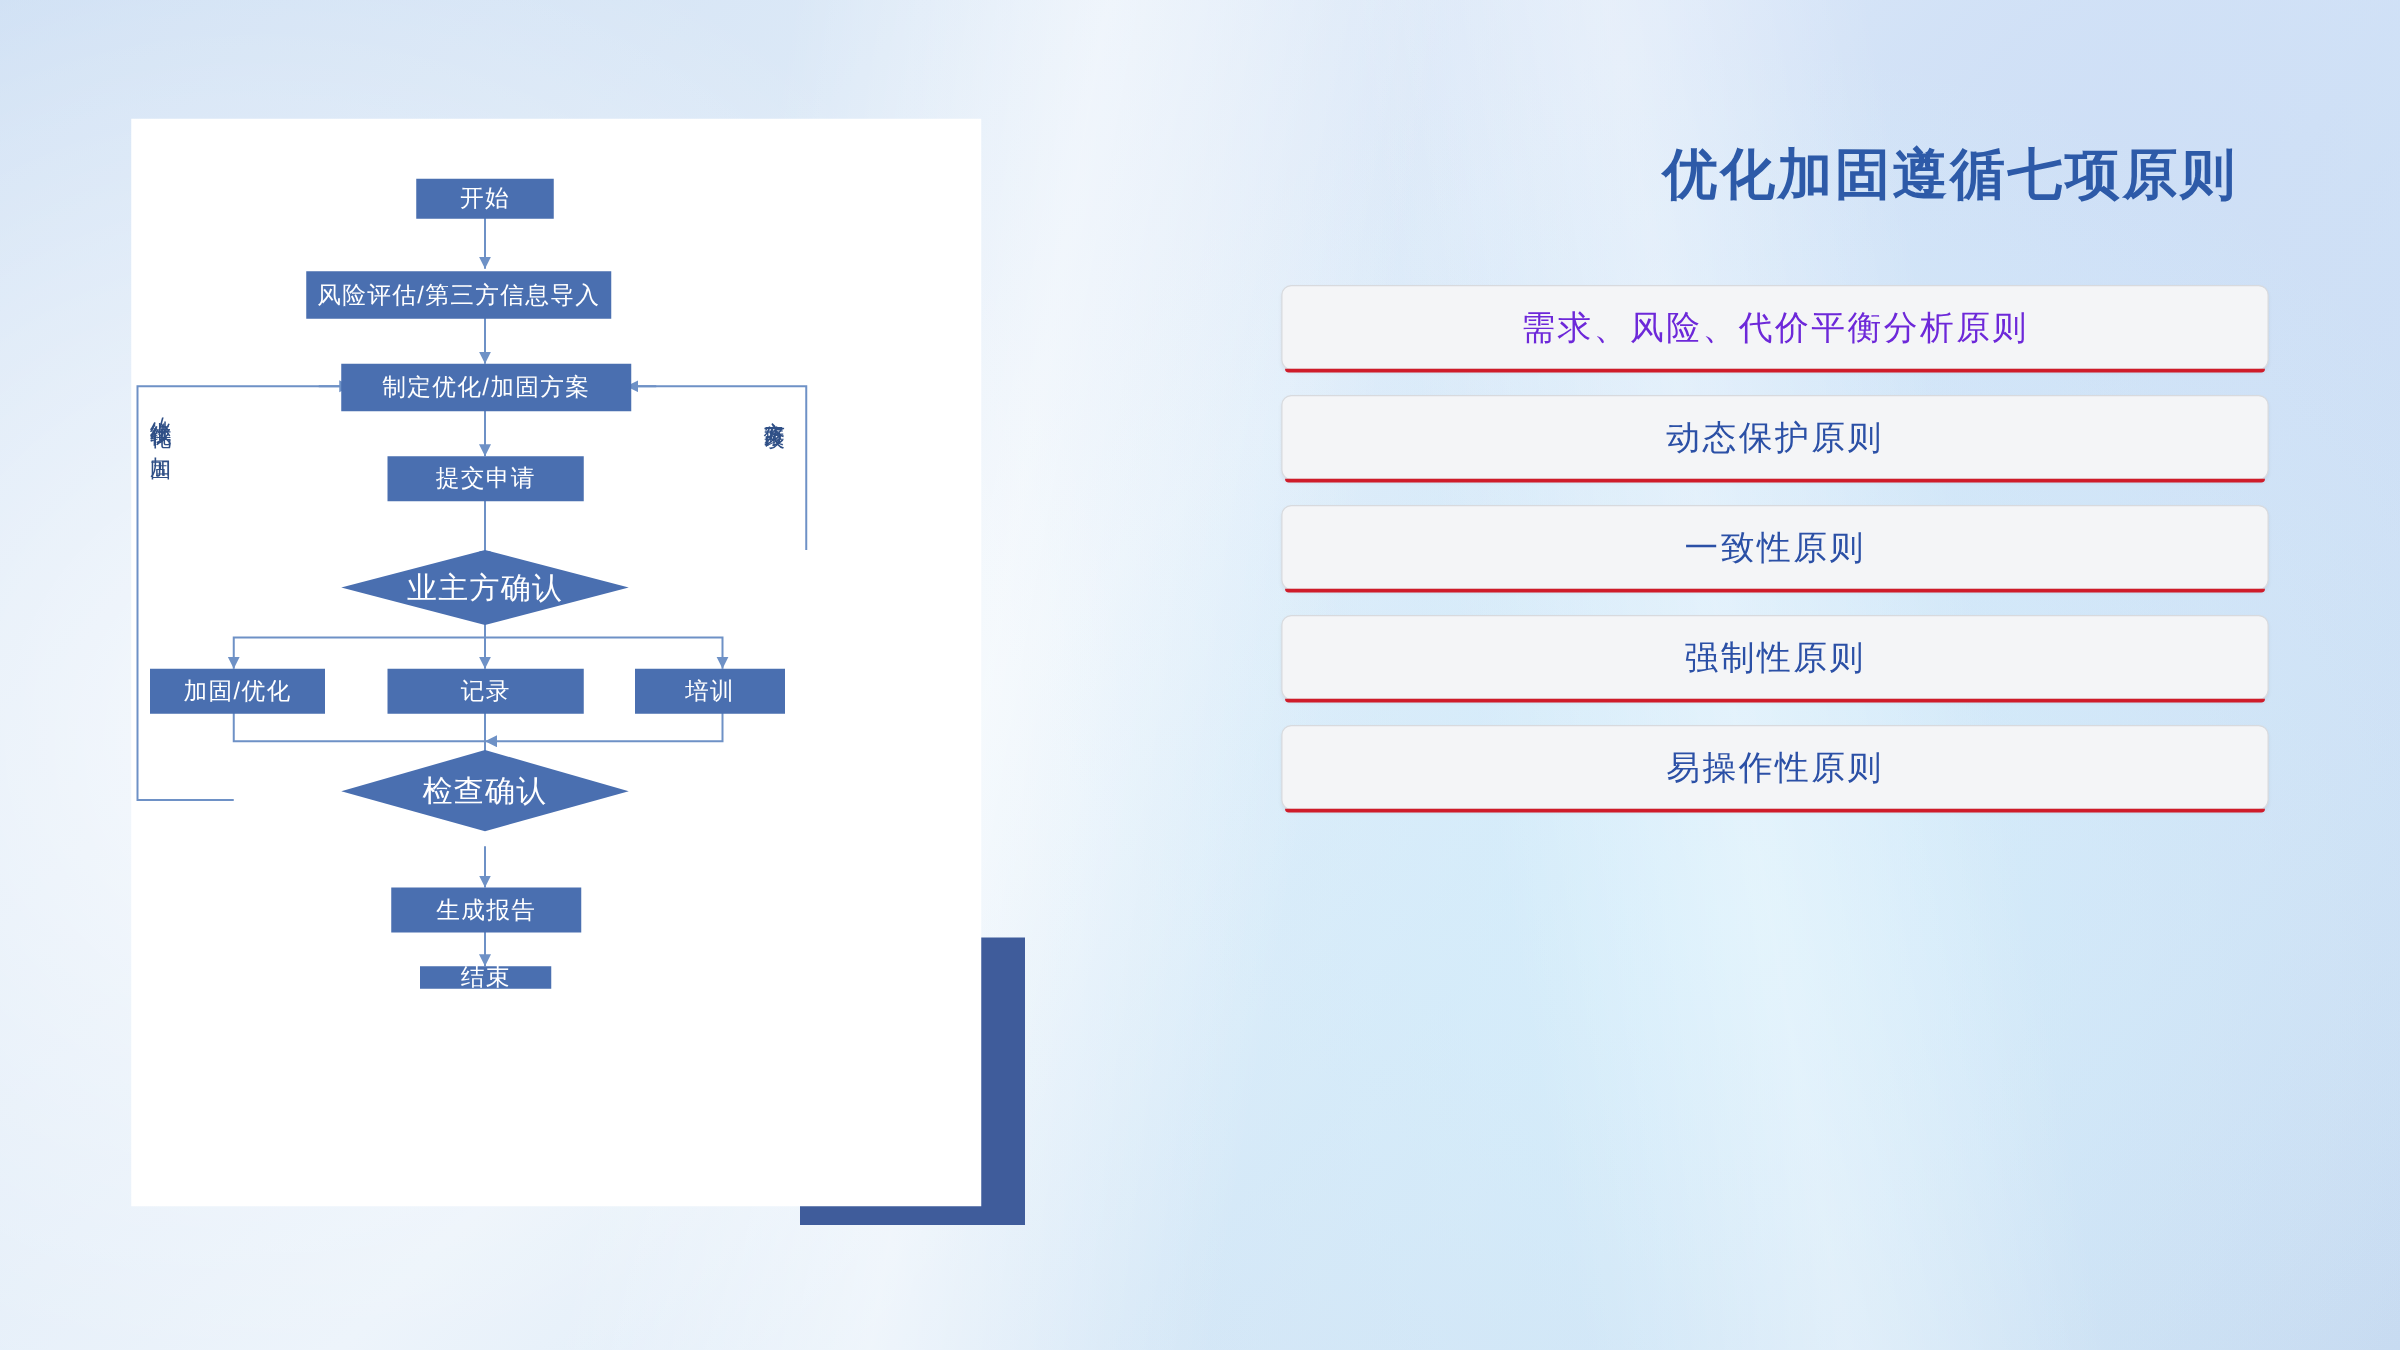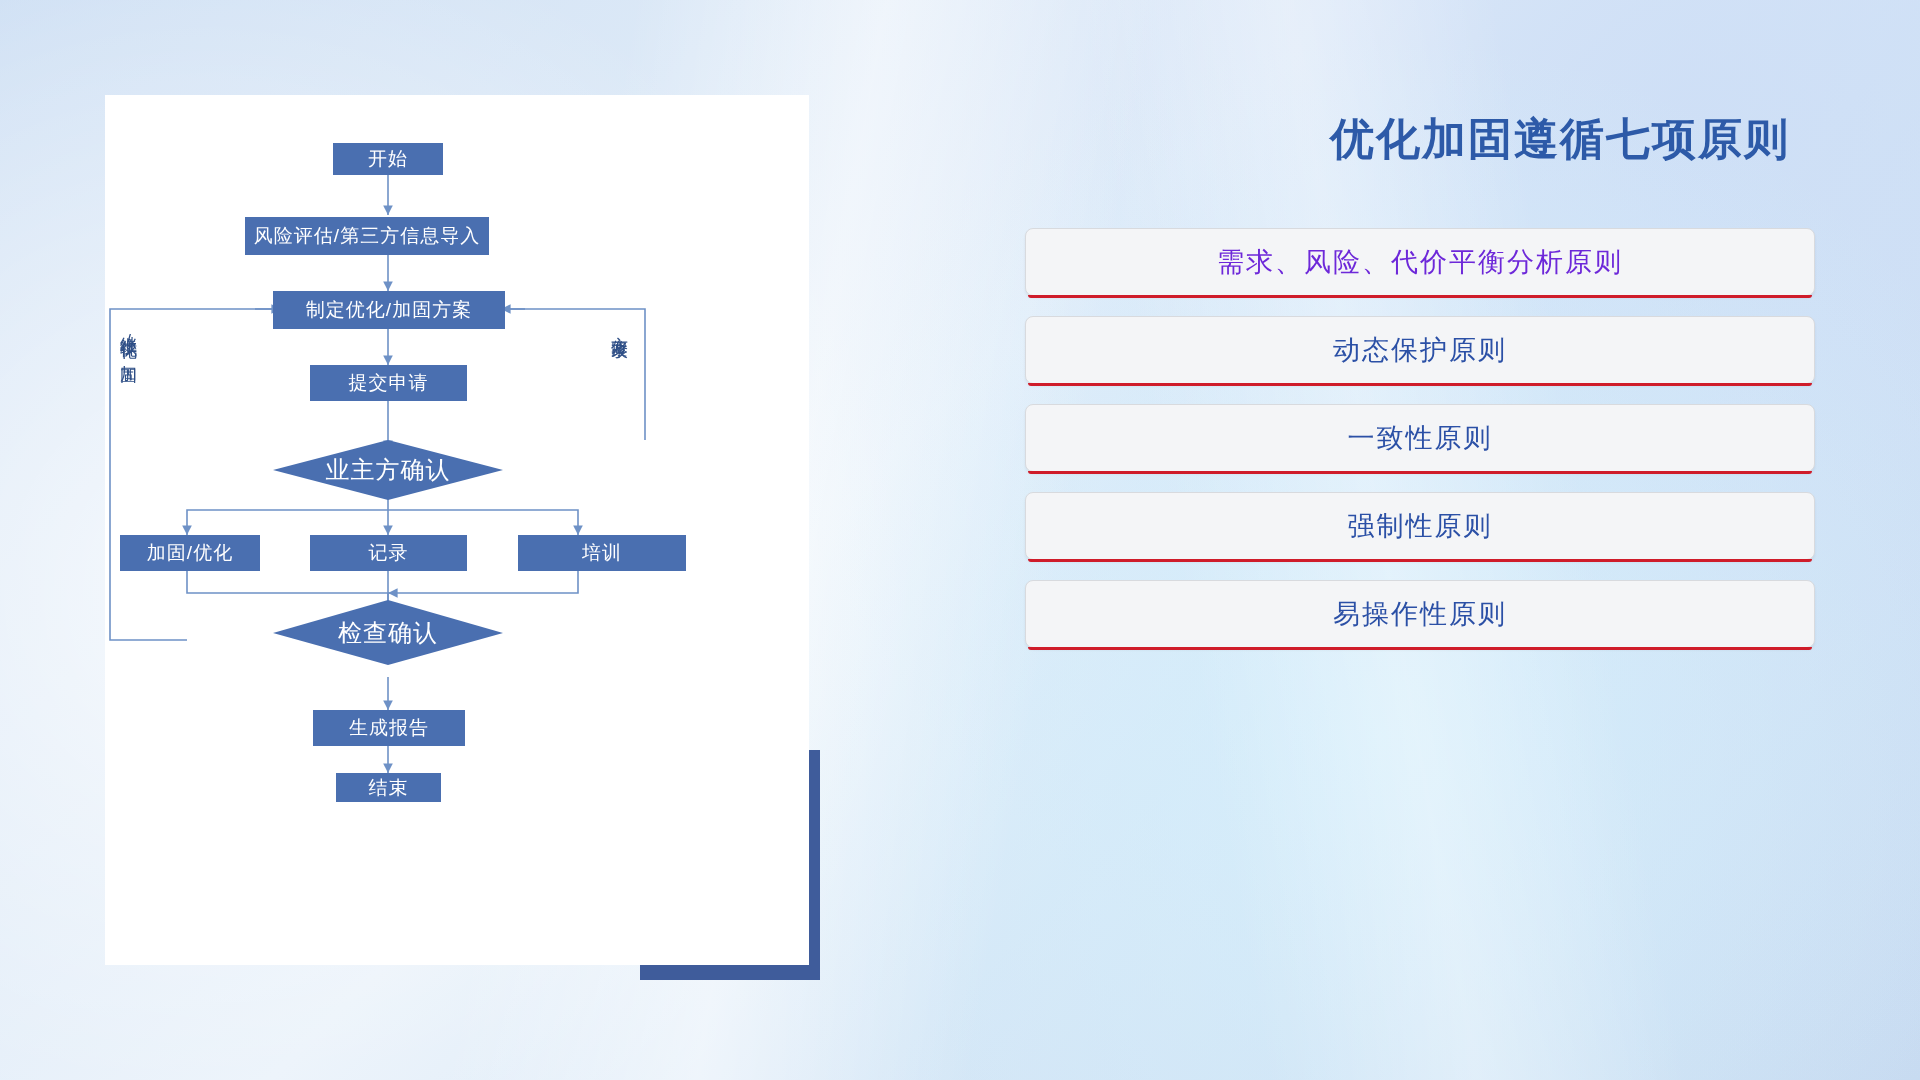--- a/index.html
+++ b/index.html
@@ -43,21 +43,20 @@
     background: #3f5c9b;
   }
 
   .flow-card {
     position: absolute;
     left: 105px;
     top: 95px;
     width: 680px;
     height: 870px;
     background: #ffffff;
-    padding-left: 24px;
   }
 
   .flow-svg {
     position: absolute;
     left: 0;
     top: 0;
   }
 
   .node {
     position: absolute;
@@ -216,31 +215,31 @@
     <div class="diamond-label" style="left:283px; top:375px;">业主方确认</div>
 
     <div class="node" style="left:15px; top:440px; width:140px; height:36px;">
       <span>加固/优化</span>
     </div>
 
     <div class="node" style="left:205px; top:440px; width:157px; height:36px;font-family:Liberation Serif, serif;">
       <span>记录</span>
     </div>
 
-    <div class="node" style="left:413px; top:440px; width:168px; height:36px;">
+    <div class="node" style="left:403px; top:440px; width:120px; height:36px;">
       <span>培训</span>
     </div>
 
     <div class="diamond-label" style="left:283px; top:538px;">检查确认</div>
 
     <div class="node" style="left:208px; top:615px; width:152px; height:36px;">
       <span>生成报告</span>
     </div>
 
-    <div class="node" style="left:231px; top:678px; width:105px; height:29px;">
+    <div class="node" style="left:231px; top:678px; width:105px; height:18px;">
       <span>结束</span>
     </div>
 
     <div class="vlabel" style="left:14px; top:228px;">继续优化/加固</div>
     <div class="vlabel" style="left:505px; top:228px;">方案修改</div>
   </div>
 
   <div class="right-title">优化加固遵循七项原则</div>
 
   <div class="bars">

